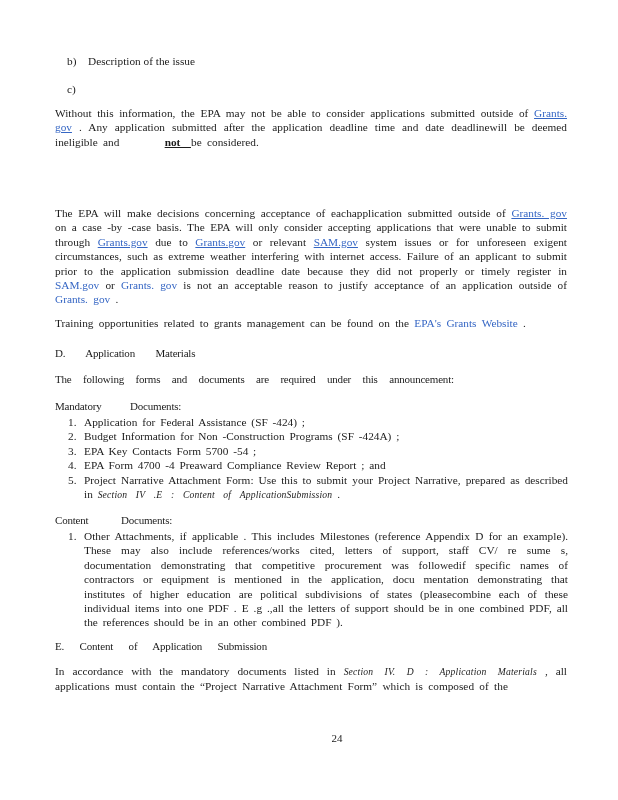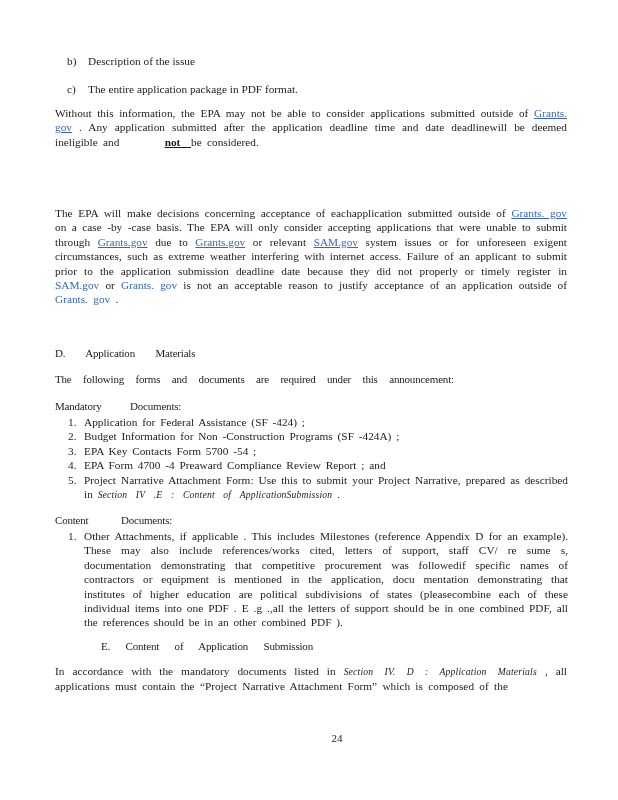--- a/index.html
+++ b/index.html
@@ -17,21 +17,21 @@
   .marker-item .mk{flex:none;width:21px;}
   .heading{
     left:55px;width:512px;
     font-weight:normal;font-size:11px;line-height:13px;
     letter-spacing:-0.2px;
   }
   .h-secd{word-spacing:18px;}
   .h-forms{word-spacing:9px;}
   .h-mand{word-spacing:26px;}
   .h-opt{word-spacing:30px;}
-  .h-sece{word-spacing:13px;margin-left:46px;}
+  .h-sece{word-spacing:13px;}
   .olist{left:68px;width:500px;}
   .li{display:flex;}
   .li .num{flex:none;width:16px;}
   .li .li-text{flex:1;text-align:justify;word-spacing:2px;}
   .run.plain{color:#1c1c1c;}
   a.run{cursor:pointer;}
   .run.link{color:var(--link,#3566c4);text-decoration:none;}
   .run.linku{color:var(--link,#3566c4);text-decoration:underline;}
   .run.boldu{font-weight:bold;text-decoration:underline;margin-left:40px;}
   .run.italic{font-style:italic;font-size:9.6px;letter-spacing:0.2px;word-spacing:6px;}
@@ -42,28 +42,28 @@
 
 <div class="page">
 
   <div class="block marker-item" style="top:54px;">
     <span class="mk">b)</span>
     <span class="li-text"><span class="run plain">Description of the issue</span></span>
   </div>
 
   <div class="block marker-item" style="top:82px;">
     <span class="mk">c)</span>
-    <span class="li-text"><span class="run plain">The entire application package in PDF format.</span></span>
   </div>
 
   <div class="block para" style="top:106px;"><span class="run plain">Without this information, the EPA may not be able to consider applications submitted outside of </span><a class="run linku">Grants. gov</a><span class="run plain"> . Any application submitted after the application deadline time and date deadlinewill be deemed ineligible and </span><span class="run boldu">not&nbsp;&nbsp;</span><span class="run plain">be considered.</span></div>
 
 
   <div class="block para" style="top:206px;"><span class="run plain">The EPA will make decisions concerning acceptance of eachapplication submitted outside of </span><a class="run linku">Grants. gov</a><span class="run plain"> on a case -by -case basis. The EPA will only consider accepting applications that were unable to submit through </span><a class="run linku">Grants.gov</a><span class="run plain"> due to </span><a class="run linku">Grants.gov</a><span class="run plain"> or relevant </span><a class="run linku">SAM.gov</a><span class="run plain"> system issues or for unforeseen exigent circumstances, such as extreme weather interfering with internet access. Failure of an applicant to submit prior to the application submission deadline date because they did not properly or timely register in </span><a class="run link">SAM.gov</a><span class="run plain"> or </span><a class="run link">Grants. gov</a><span class="run plain"> is not an acceptable reason to justify acceptance of an application outside of </span><a class="run link">Grants. gov</a><span class="run plain"> .</span></div>
 
+  <div class="block para" style="top:316px;"><span class="run plain">Training opportunities related to grants management can be found on the </span><a class="run link">EPA's Grants Website</a><span class="run plain"> .</span></div>
 
   <div class="block heading h-secd" style="top:347px;">D. Application Materials</div>
 
   <div class="block heading h-forms" style="top:373px;">The following forms and documents are required under this announcement:</div>
 
   <div class="block heading h-mand" style="top:400px;">Mandatory Documents:</div>
 
   <div class="block olist" style="top:415px;">
     <div class="li">
       <span class="num">1.</span>

